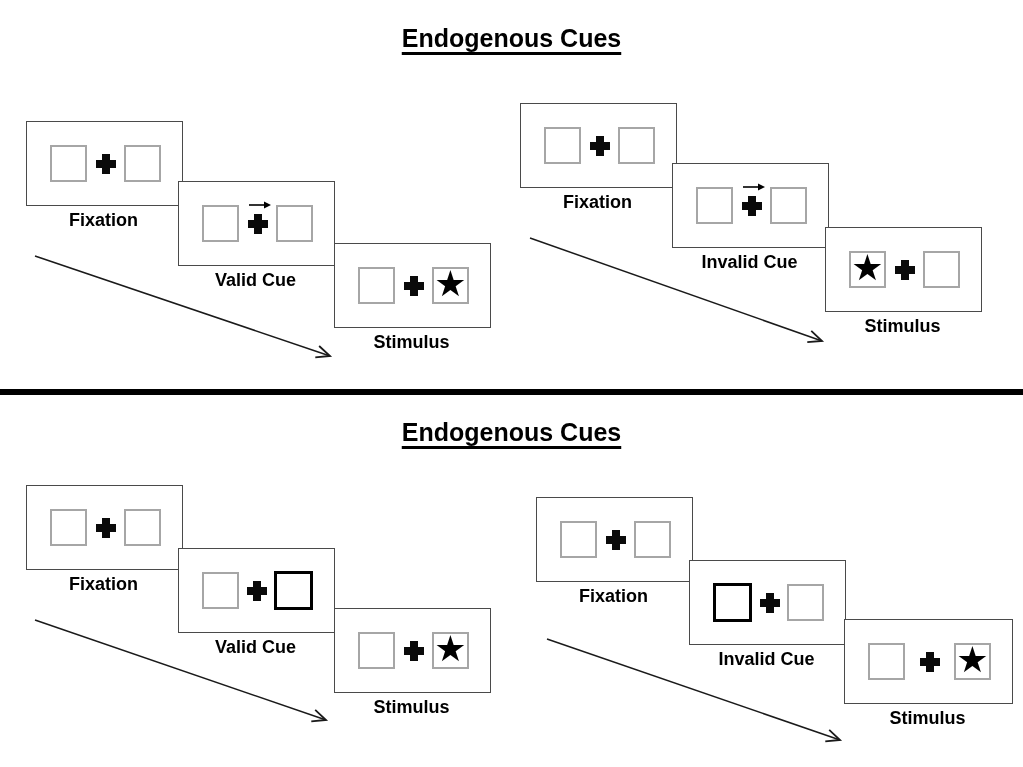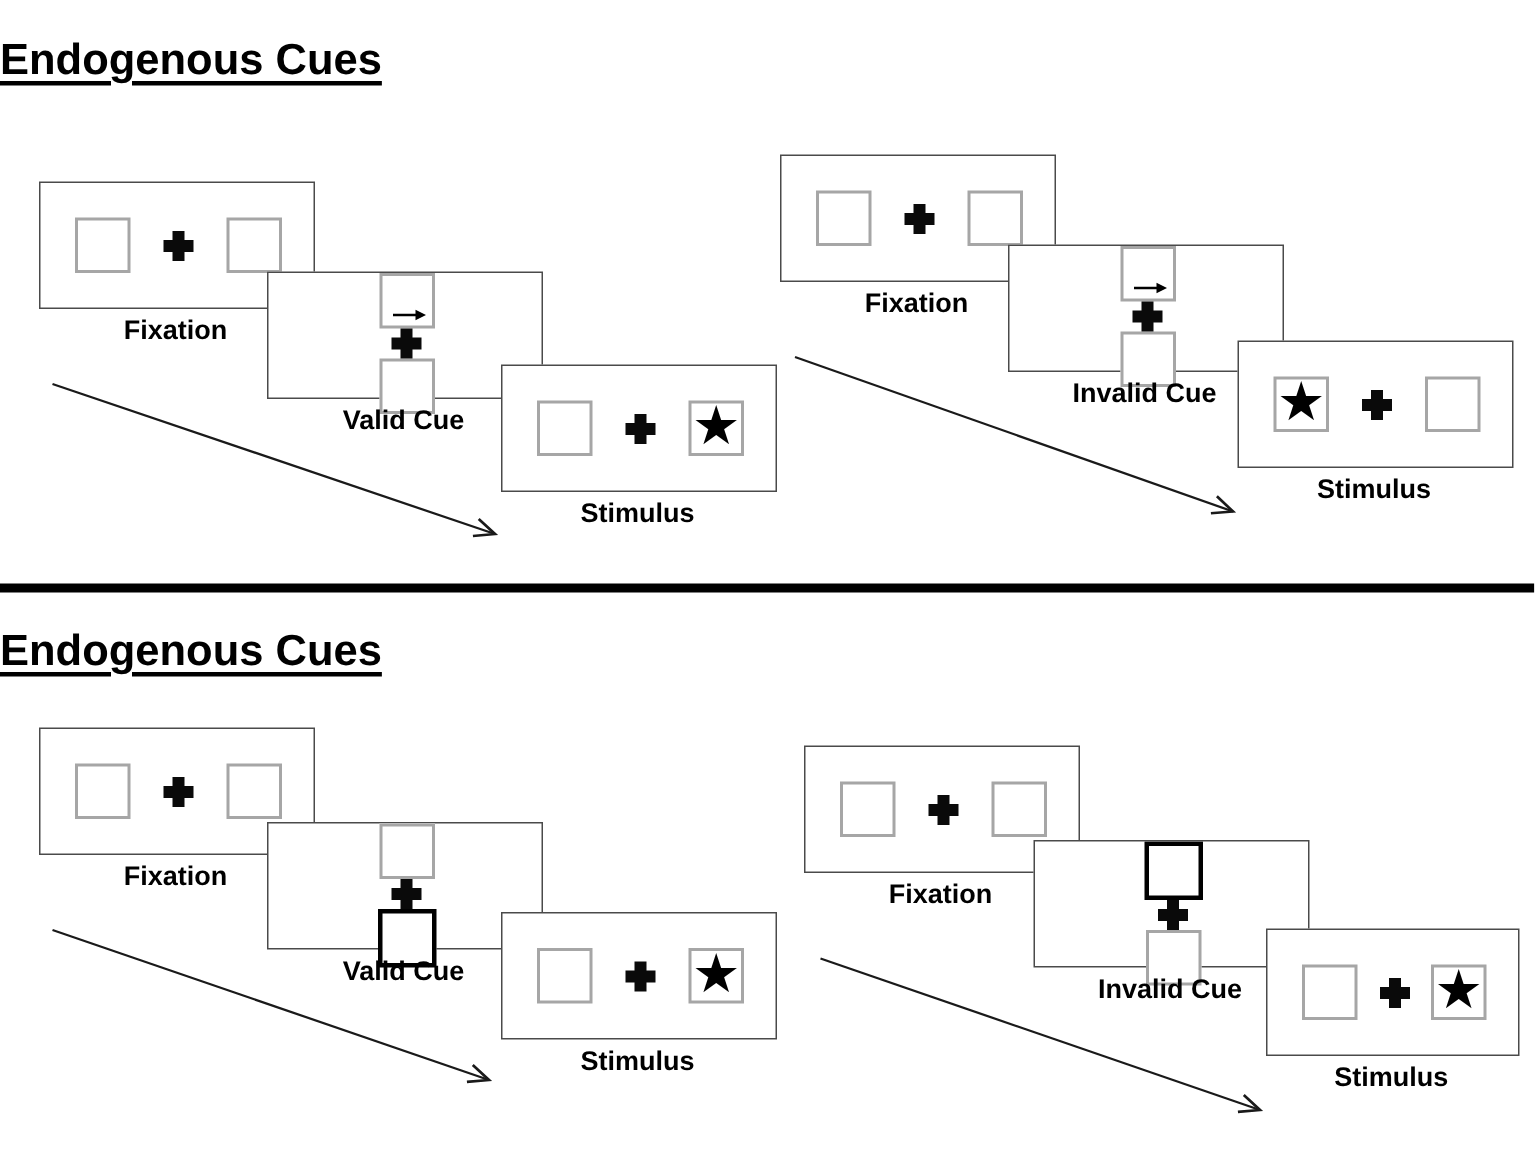--- a/index.html
+++ b/index.html
@@ -1,35 +1,35 @@
 <!DOCTYPE html>
 <html><head>
 <meta charset="utf-8">
 <style>
   html,body { margin:0; padding:0; background:#ffffff; }
   .canvas {
     position:relative; width:1023px; height:767px; background:#ffffff;
     font-family:"Liberation Sans", sans-serif; overflow:hidden; color:#000;
   }
   .title {
-    position:absolute; left:0; width:100%; 
-    font-weight:bold; font-size:29px; letter-spacing:0px;
+    position:absolute; left:0; width:100%; text-align:center;
+    font-weight:bold; font-size:25px; letter-spacing:0px;
   }
   .title span {
     text-decoration:underline; text-decoration-thickness:3px; text-underline-offset:5px;
   }
   .divider { position:absolute; left:0; top:389px; width:100%; height:6px; background:#000; }
   .arrows { position:absolute; left:0; top:0; width:1023px; height:767px; z-index:1; }
   .panel {
-    position:absolute; width:184px; height:85px; background:#fff;
+    position:absolute; width:157px; height:85px; background:#fff;
     border:1px solid #4a4a4a; box-sizing:border-box; z-index:2;
     display:flex; align-items:center; justify-content:space-between;
     padding:0 21px 0 23px;
   }
-  .panel.z3 { z-index:3;flex-direction:column; } .panel.z4 { z-index:4; }
+  .panel.z3 { z-index:3; } .panel.z4 { z-index:4; }
   .sq {
     width:37px; height:37px; border:2px solid #a6a6a6; box-sizing:border-box;
     background:#fff; display:flex; align-items:center; justify-content:center;
     flex:0 0 auto;
   }
   .sq-hl { width:39px; height:39px; border:3px solid #000; }
   .star { font-size:36px; line-height:1; transform:translateY(-2px); }
   .plus-stack { position:relative; width:20px; height:20px; flex:0 0 auto; }
   .plus { position:absolute; left:0; top:0; width:20px; height:20px; }
   .plus::before { content:""; position:absolute; left:0; top:6px; width:20px; height:8px; background:#0a0a0a; }

